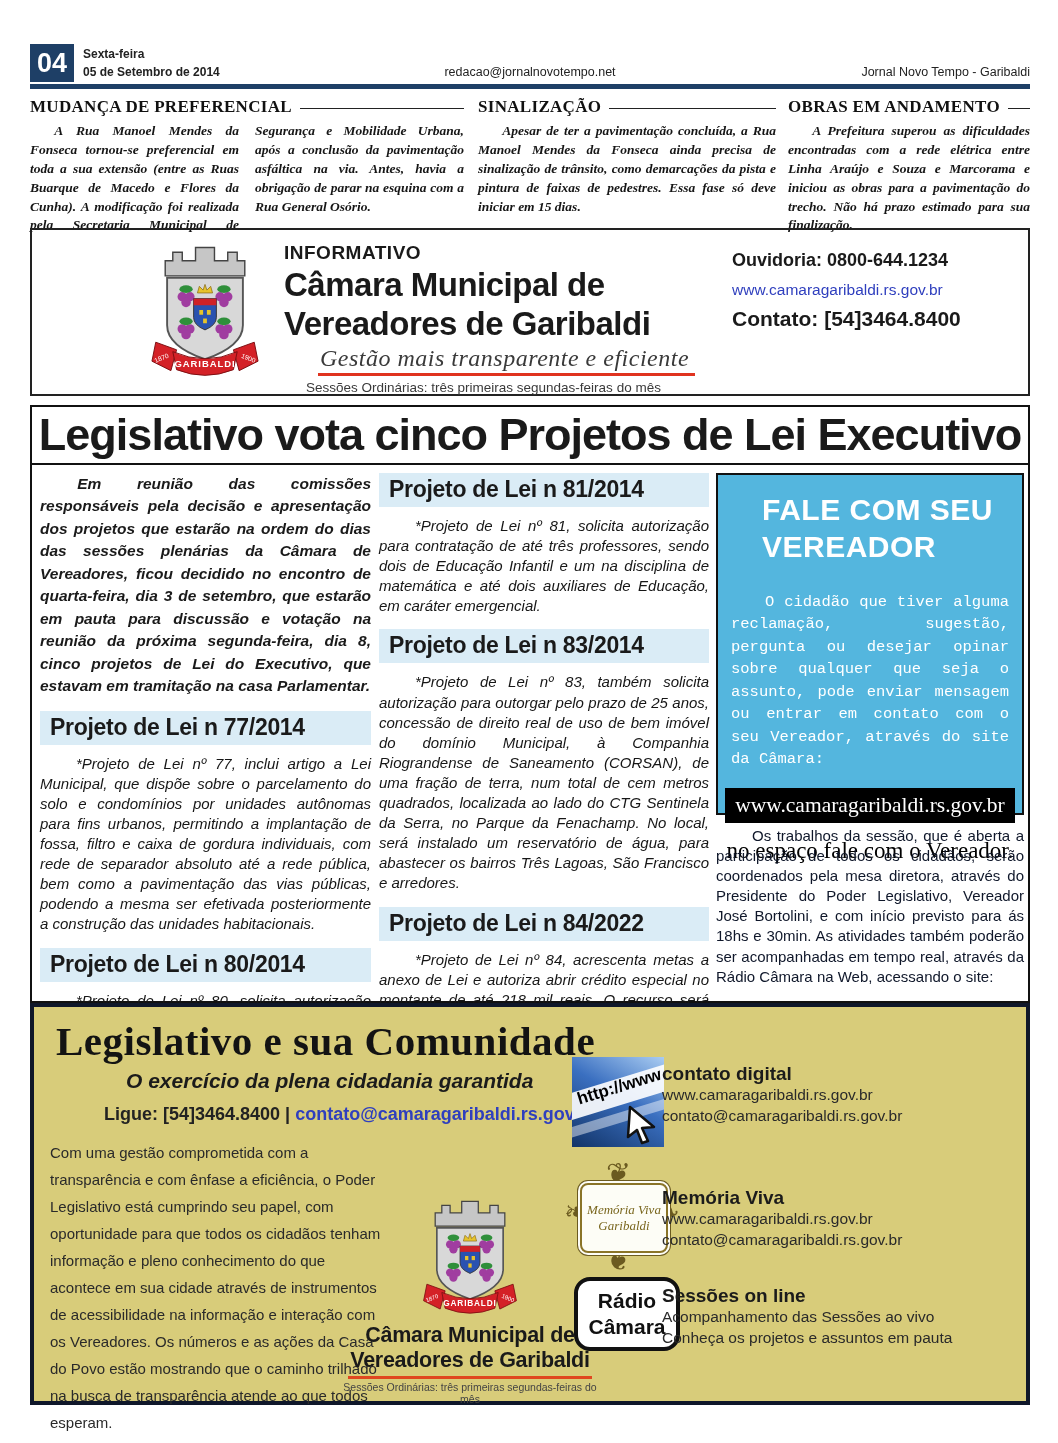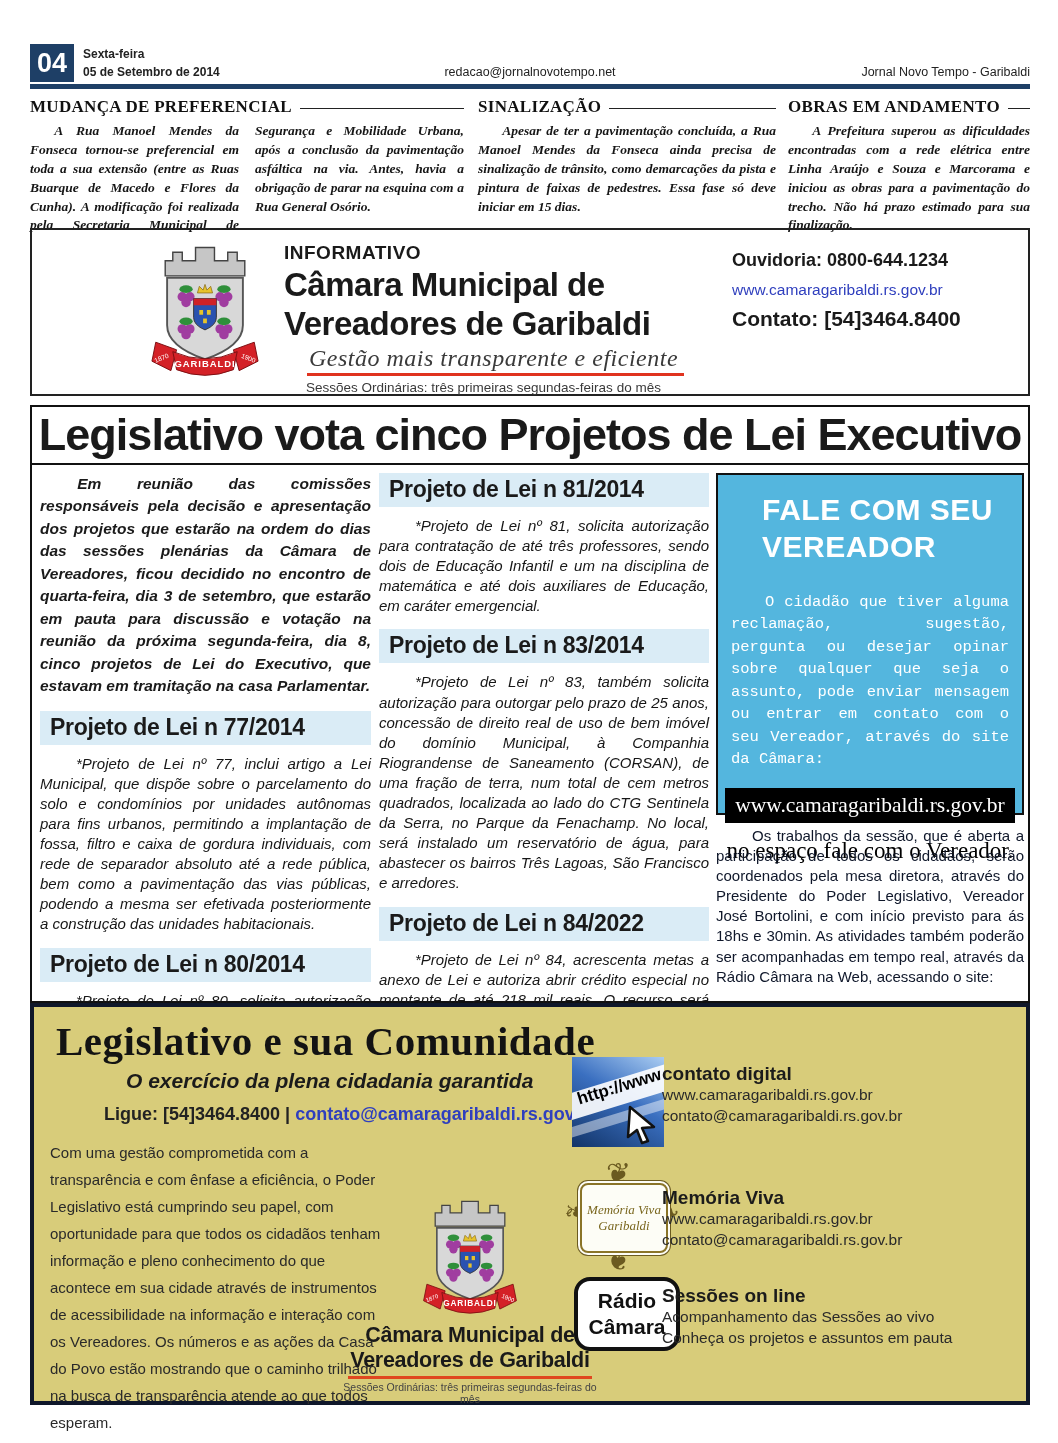--- a/index.html
+++ b/index.html
@@ -23,21 +23,21 @@
               font-size:13.5px;line-height:1.4;text-align:justify;color:#161616;text-indent:1.8em;}
   .b1{left:0px;width:434px;} .b1 .brief-text{column-count:2;column-gap:16px;text-indent:1.8em;}
   .b2{left:448px;width:298px;} .b3{left:758px;width:242px;}
   .briefs-wrap{position:absolute;left:30px;top:0;width:1000px;}
   
   .masthead{position:absolute;top:228px;left:30px;width:1000px;height:168px;border:2px solid #222;box-sizing:border-box;}
   .coa-masthead{position:absolute;left:116px;top:8px;width:114px;height:144px;}
   .m-center{position:absolute;left:252px;top:12px;width:440px;}
   .m-kicker{font-size:19px;font-weight:bold;letter-spacing:.5px;}
   .m-title{font-size:33px;font-weight:bold;line-height:37px;margin-top:2px;letter-spacing:-.5px;}
-  .m-slogan{margin-top:3px;margin-left:23px;font-family:"Liberation Serif",serif;font-style:italic;
+  .m-slogan{margin-top:3px;margin-left:34px;font-family:"Liberation Serif",serif;font-style:italic;
             font-size:24px;color:#3a3a3a;display:inline-block;border-bottom:3px solid #e0331f;
             padding:0 6px 1px 2px;letter-spacing:.5px;}
   .m-sess{margin-top:4px;margin-left:22px;font-size:13.5px;color:#3a3a3a;}
   .m-right{position:absolute;left:700px;top:20px;width:288px;}
   .m-ouv{font-size:18px;font-weight:bold;}
   .m-site{margin-top:10px;font-size:15.5px;color:#2f3fbe;}
   .m-contact{margin-top:8px;font-size:21px;font-weight:bold;}
   .m-addr{margin-top:12px;font-size:12.5px;color:#555;line-height:1.35;}
   
   .art-frame{position:absolute;top:405px;left:30px;width:1000px;height:598px;border:2px solid #111;box-sizing:border-box;}

